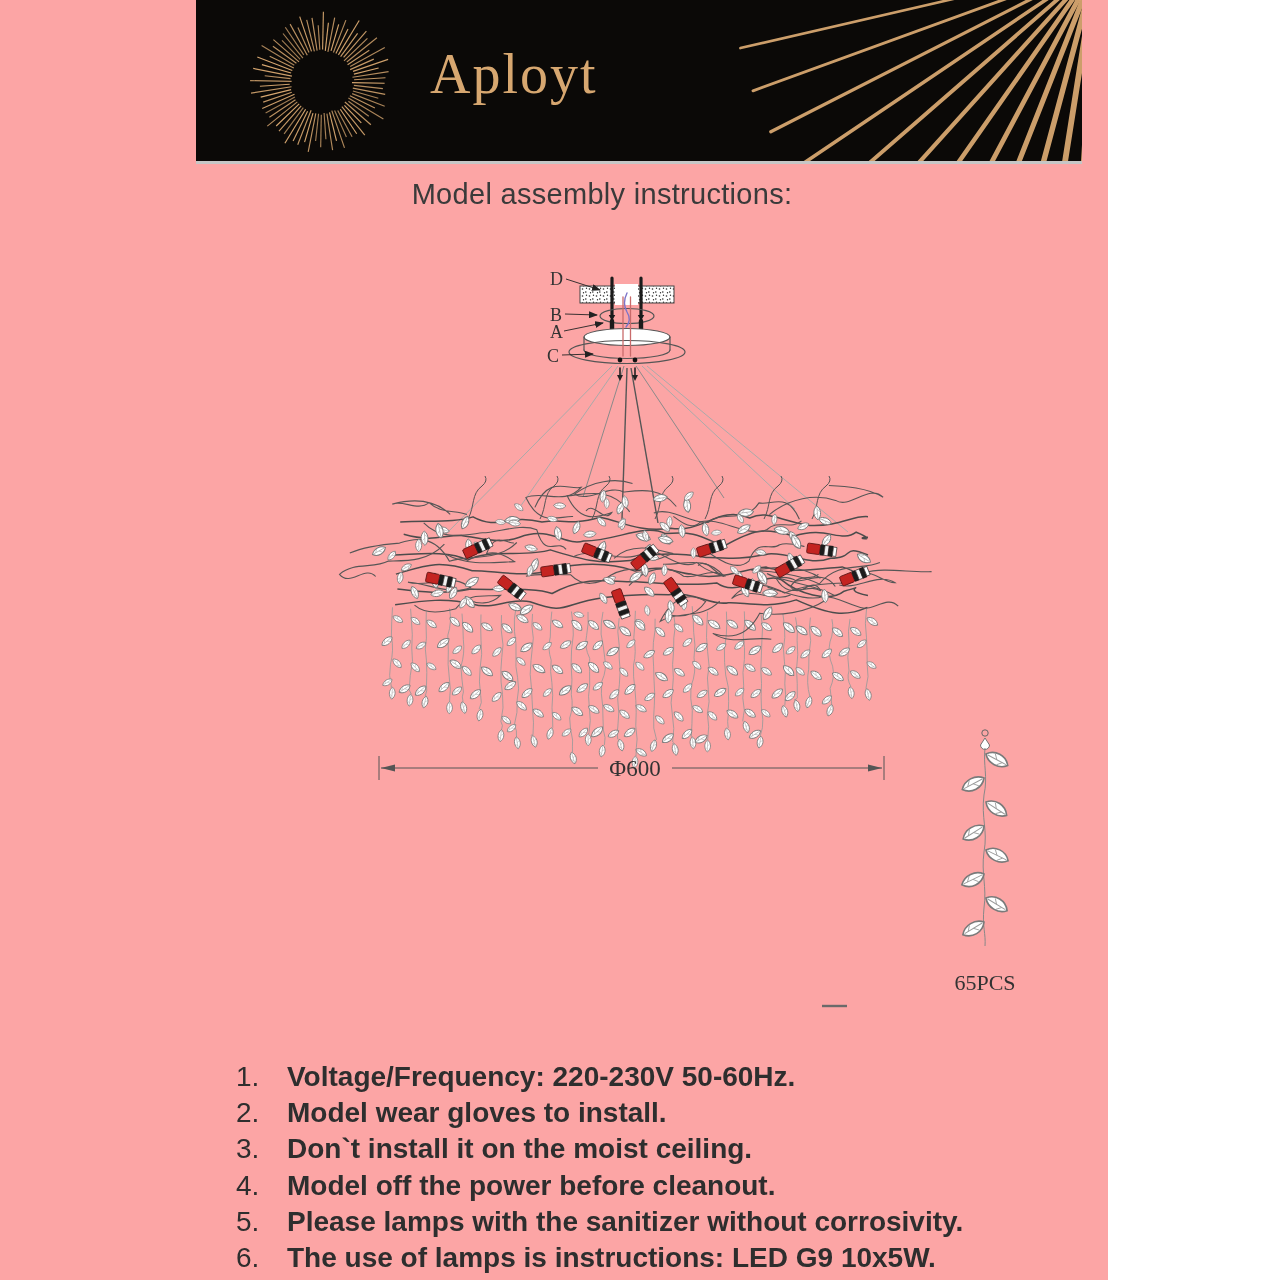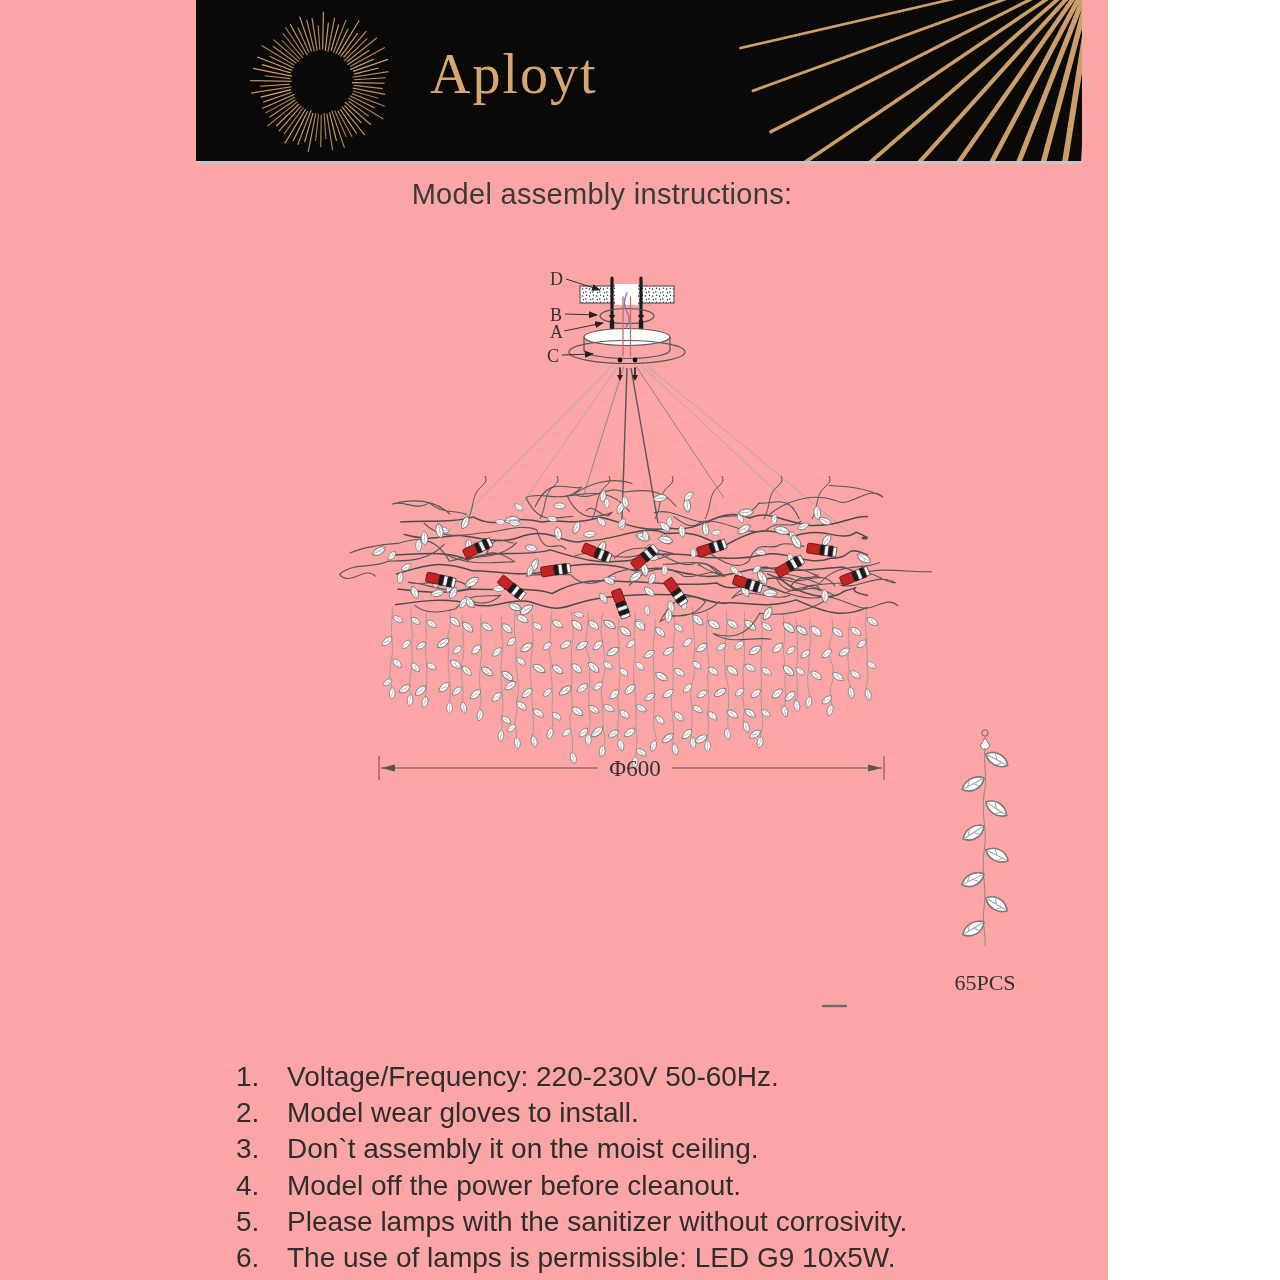--- a/index.html
+++ b/index.html
@@ -34,21 +34,21 @@
   .diagram{position:absolute;left:0;top:0;width:1280px;height:1280px;}
   .dim-label,.pcs-label,.mount-label{
     font-family:"Liberation Serif",serif;fill:#333;
   }
   .instructions{
     position:absolute;left:236px;top:1059px;width:860px;
     color:var(--body-text);font-size:28px;line-height:36.2px;
   }
   .instructions .row{display:flex;}
   .instructions .num{width:51px;flex:0 0 51px;}
-  .instructions .txt{flex:1;}
+  .instructions .txt{flex:1;font-weight:bold;}
 </style>
 </head>
 <body>
 
 <div class="page">
 
   <div class="banner">
     <svg width="886" height="161" viewBox="0 0 886 161">
       <g id="sunburst">
           <line x1="156.0" y1="82.6" x2="188.6" y2="83.3" stroke="#d7a770" stroke-width="1.15" opacity="0.99"></line>
@@ -603,29 +603,29 @@
     <div class="row">
       <span class="num">1.</span>
       <span class="txt">Voltage/Frequency: 220-230V 50-60Hz.</span>
     </div>
     <div class="row">
       <span class="num">2.</span>
       <span class="txt">Model wear gloves to install.</span>
     </div>
     <div class="row">
       <span class="num">3.</span>
-      <span class="txt">Don`t assembly it on the moist ceiling.</span>
+      <span class="txt">Don`t install it on the moist ceiling.</span>
     </div>
     <div class="row">
       <span class="num">4.</span>
       <span class="txt">Model off the power before cleanout.</span>
     </div>
     <div class="row">
       <span class="num">5.</span>
       <span class="txt">Please lamps with the sanitizer without corrosivity.</span>
     </div>
     <div class="row">
       <span class="num">6.</span>
-      <span class="txt">The use of lamps is permissible: LED G9 10x5W.</span>
+      <span class="txt">The use of lamps is instructions: LED G9 10x5W.</span>
     </div>
   </div>
 
 </div>
 
 </body></html>

